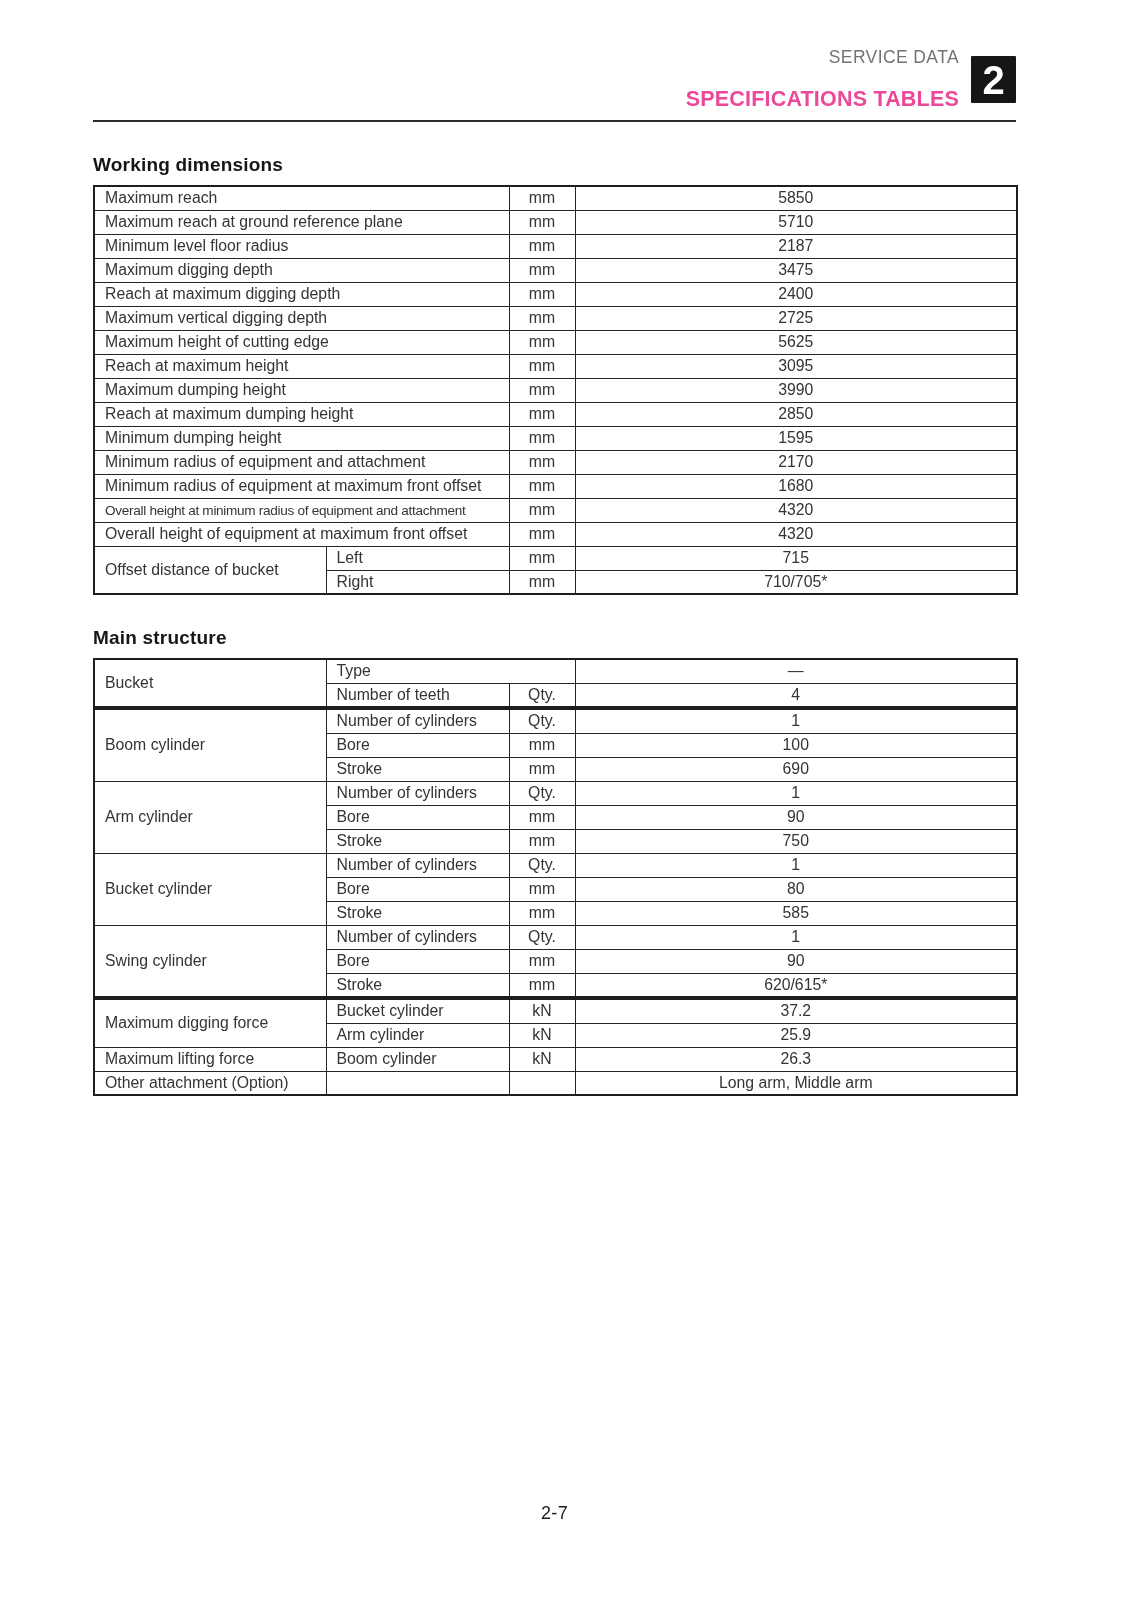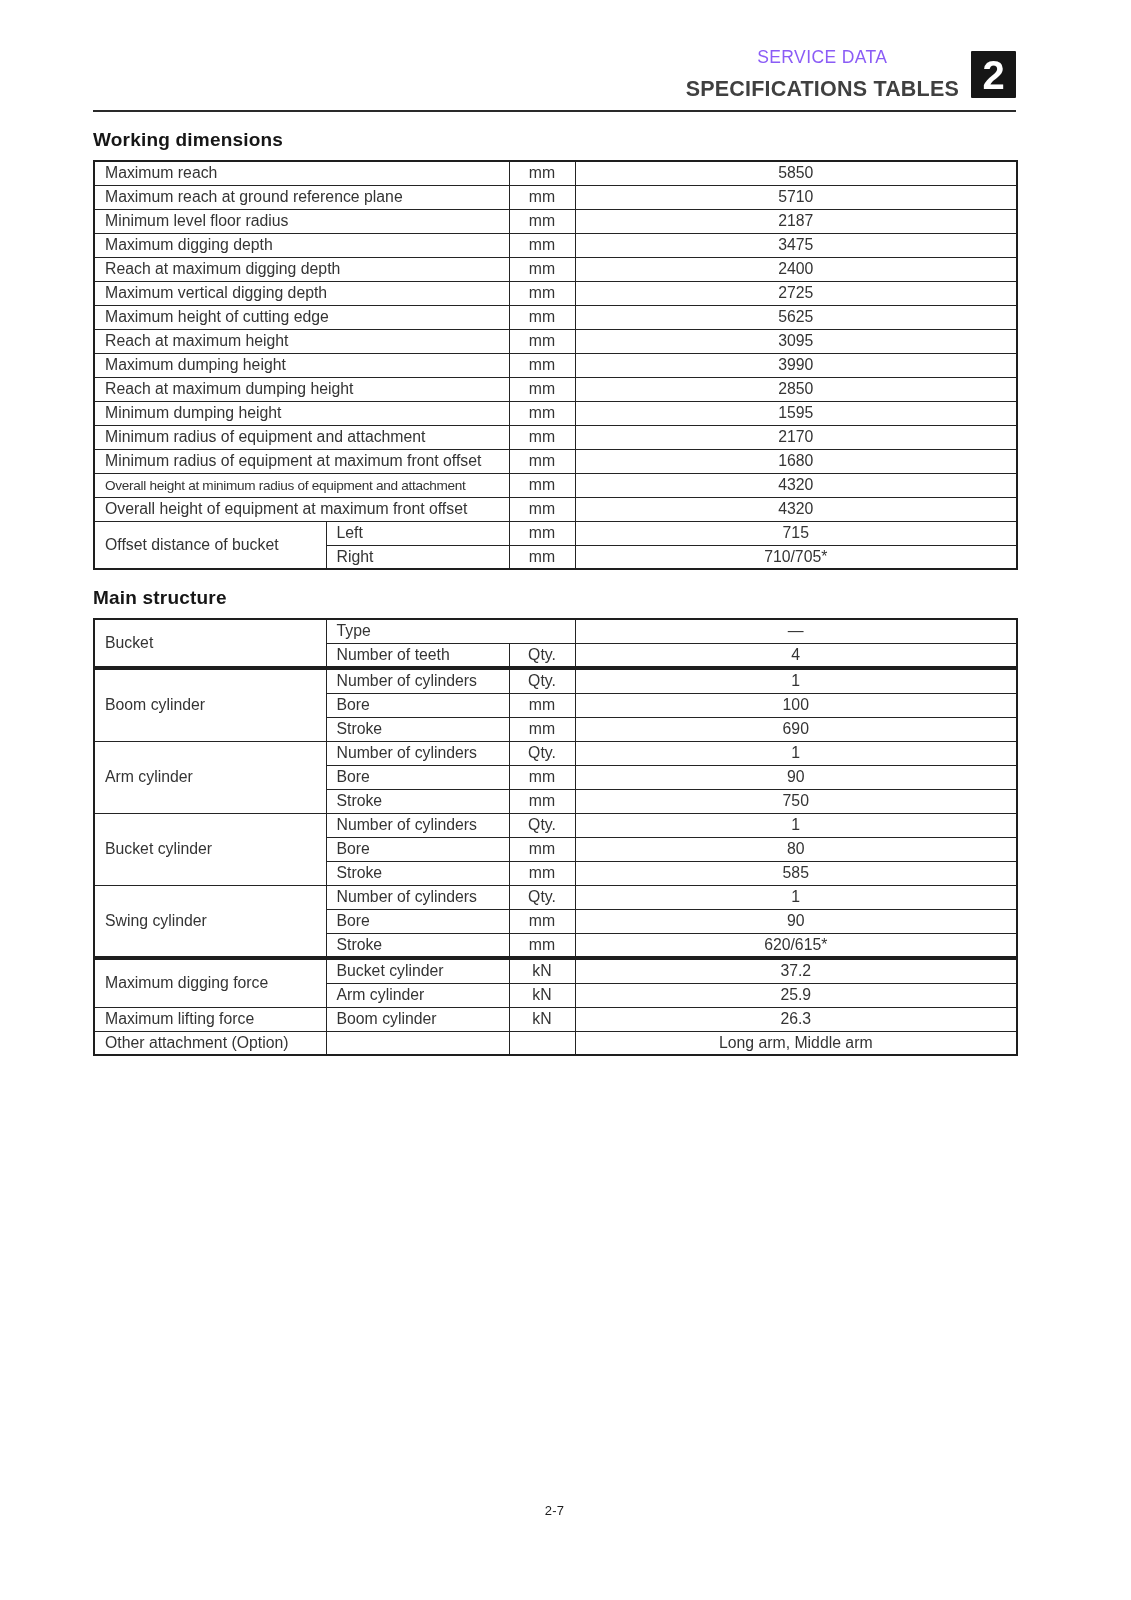--- a/index.html
+++ b/index.html
@@ -14,38 +14,38 @@
   .page { position: absolute; inset: 0; background: #ffffff; }
   .content { position: absolute; left: 93px; top: 0; width: 923px; }
 
   
   .header-row {
     display: flex; justify-content: flex-end; align-items: center;
     gap: 12px; padding-top: 47px;
   }
   .header-titles { text-align: right; }
   .header-eyebrow {
-    font-size: 17.5px; color: #8b5cf6; letter-spacing: 0.4px; line-height: 1.15; text-align: center;
+    font-size: 17.5px; color: #737373; letter-spacing: 0.4px; line-height: 1.15;
   }
   .header-title {
-    font-size: 21.5px; font-weight: bold; color: #404040;
-    letter-spacing: 0.2px; line-height: 1.2; margin-top: 10px;
+    font-size: 21.5px; font-weight: bold; color: #ec4899;
+    letter-spacing: 0.2px; line-height: 1.2; margin-top: 20px;
   }
   .chapter-badge {
     width: 45px; height: 47px; background: #161616; color: #ffffff;
     display: flex; align-items: center; justify-content: center;
     font-size: 40px; font-weight: bold; border-radius: 1px;
     line-height: 1;
   }
   .header-rule { height: 2.5px; background: #2a2a2a; margin-top: 7px; }
 
   
   .section-title {
     font-size: 19px; font-weight: bold; color: #161616;
-    letter-spacing: 0.2px; margin-top: 17px; margin-bottom: 8px;
+    letter-spacing: 0.2px; margin-top: 32px; margin-bottom: 8px;
     line-height: 1.2;
   }
   .section-title:first-child { }
 
   
   table.spec-table {
     border-collapse: collapse; table-layout: fixed; width: 923px;
     border: 2px solid #1e1e1e;
   }
   .spec-table td {
@@ -54,21 +54,21 @@
     height: 24px; padding: 0; vertical-align: middle;
     overflow: hidden; white-space: nowrap;
   }
   td.label-cell, td.sub-cell { text-align: left; padding: 0 6px 0 10px; }
   td.unit-cell, td.value-cell { text-align: center; }
   td.condensed { font-size: 13.6px; letter-spacing: -0.3px; }
 
   .footnote { margin-top: 16px; font-size: 16px; color: #2d2d2d; }
   .page-number {
     position: absolute; top: 1503px; left: 93px; width: 923px;
-    text-align: center; font-size: 13px; color: #1d1d1d; letter-spacing: 0.3px;
+    text-align: center; font-size: 18px; color: #1d1d1d; letter-spacing: 0.3px;
   }
 </style>
 </head>
 <body>
 
 <div class="page">
   <div class="content">
 
     <div class="header-row">
       <div class="header-titles">

